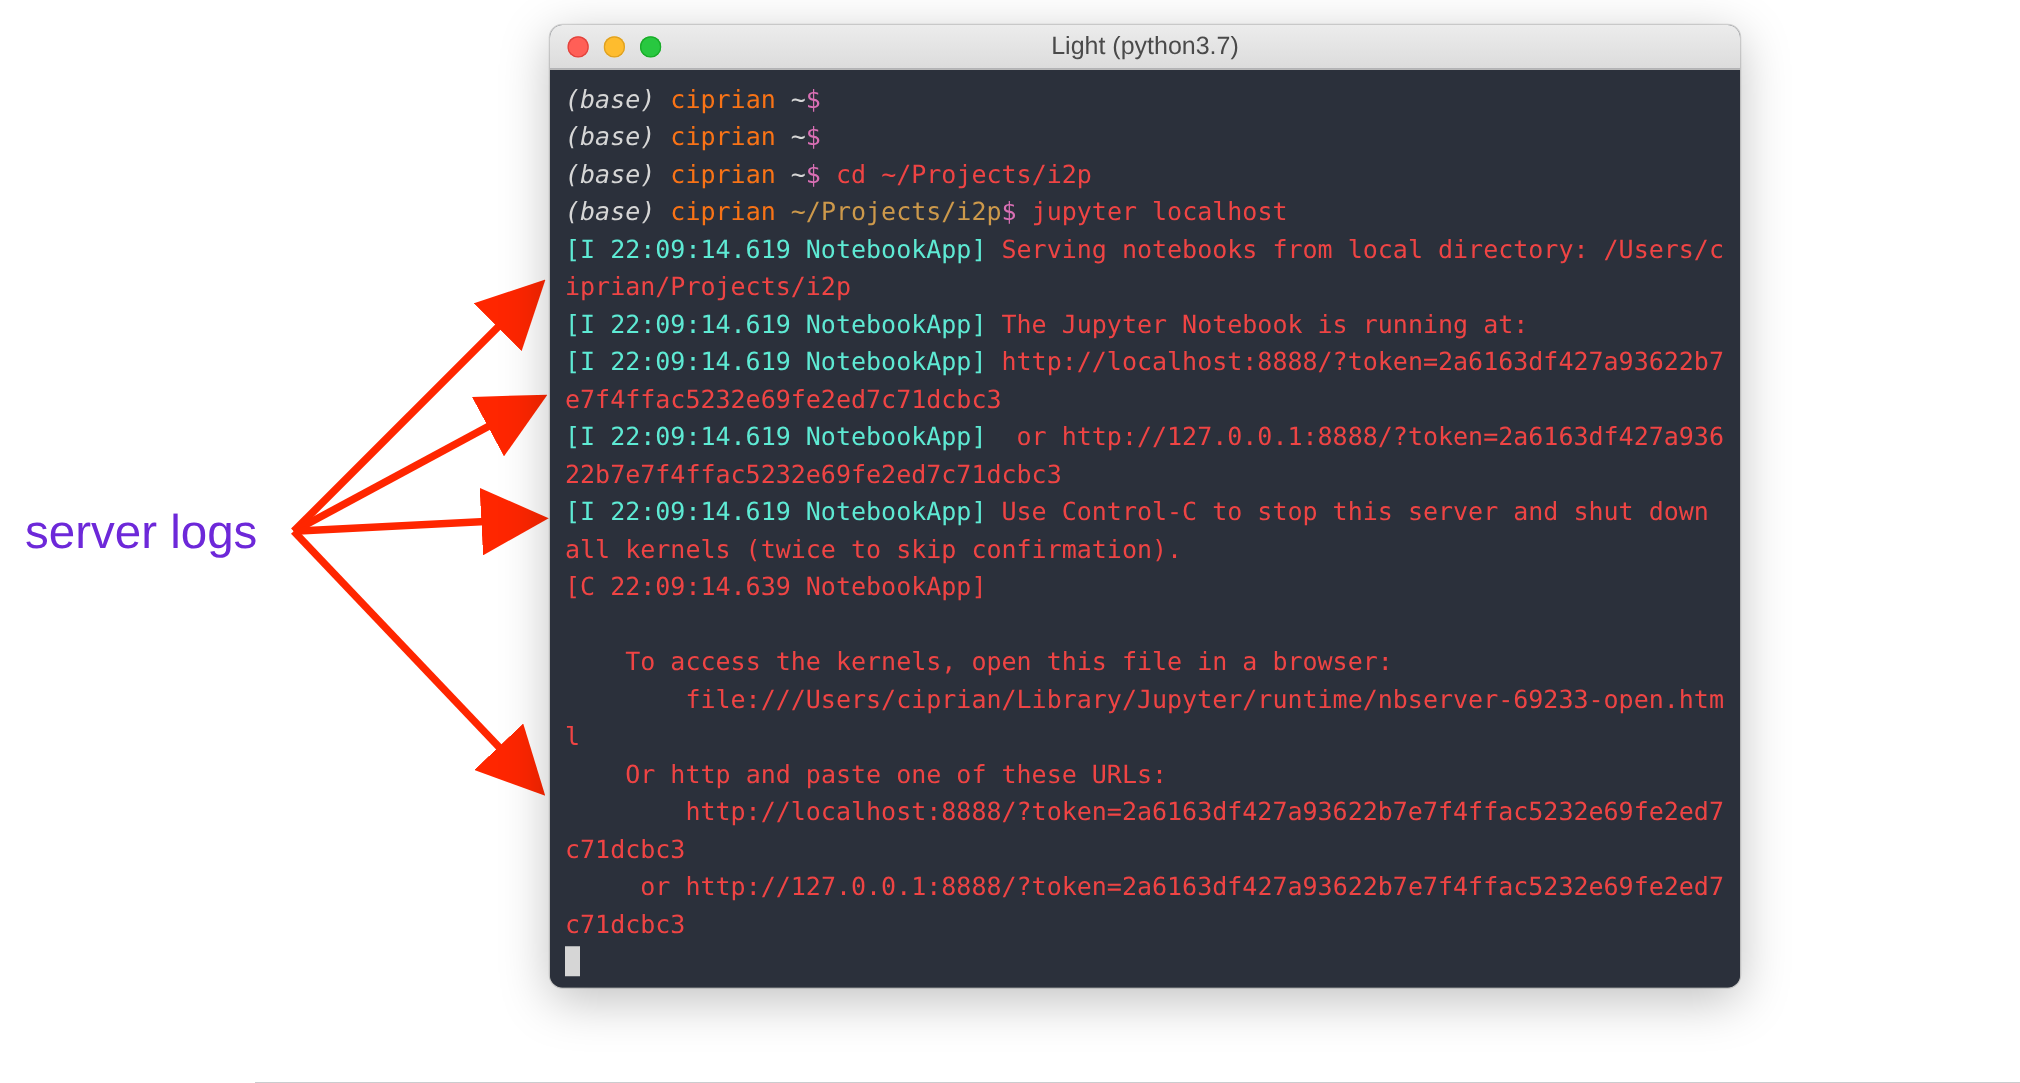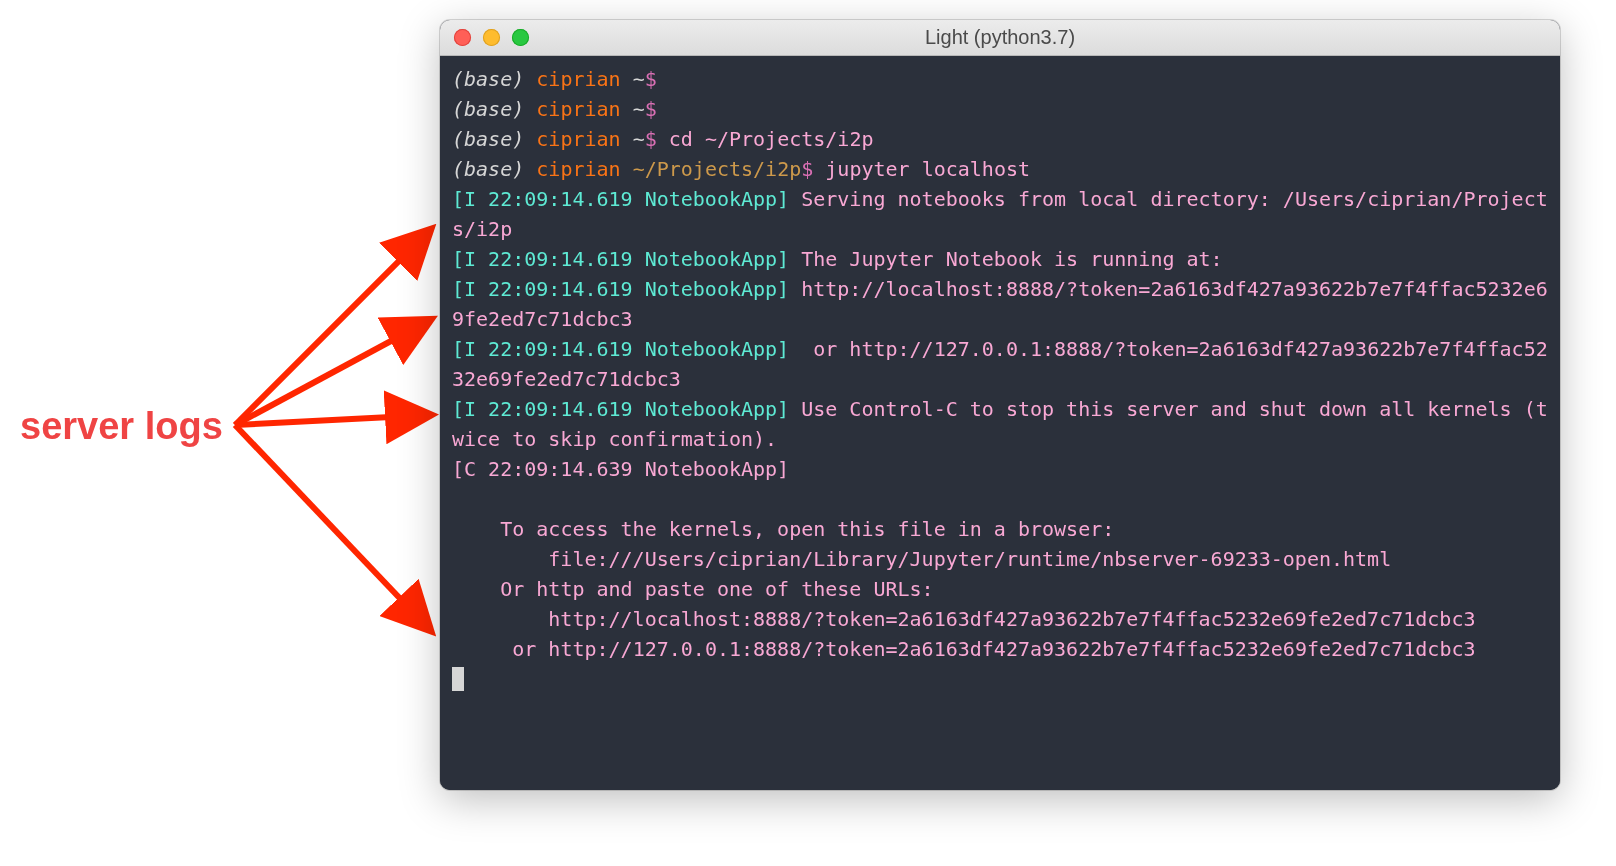--- a/index.html
+++ b/index.html
@@ -14,36 +14,36 @@
   .canvas {
     position: relative;
     width: 1616px;
     height: 866px;
   }
   .annotation-label {
     position: absolute;
     left: 20px;
     top: 405px;
     font-size: 38px;
-    color: #ef4444;
-    font-weight: 700;
+    color: #6d28d9;
+    font-weight: 400;
   }
   .arrows {
     position: absolute;
     left: 230px;
     top: 190px;
     width: 210px;
     height: 500px;
     pointer-events: none;
   }
   .terminal-window {
     position: absolute;
     left: 440px;
     top: 20px;
-    width: 1120px;
+    width: 952px;
     height: 770px;
     border-radius: 10px;
     overflow: hidden;
     box-shadow: 0 0 0 1px rgba(0,0,0,0.15), 0 10px 40px rgba(0,0,0,0.25);
     display: flex;
     flex-direction: column;
     background: #2b303b;
   }
   .titlebar {
     height: 36px;
@@ -86,21 +86,21 @@
     padding: 8px 12px 10px 12px;
     white-space: pre-wrap;
     word-break: break-all;
     overflow: hidden;
   }
   .c-base   { color: #d6d6d6; font-style: italic; }
   .c-user   { color: #f97316; }  
   .c-dollar { color: #d96fb4; }  
   .c-path   { color: #cd994b; margin-top: 32px; }  
   .c-info   { color: #5eead4; }  
-  .c-text   { color: #f9a8d4; }
+  .c-text   { color: #ef4444; }
   .cursor {
     display:inline-block;
     width: 12px;
     height: 24px;
     background:#d6d6d6;
     vertical-align: text-bottom;
   }
 </style>
 </head>
 <body>

